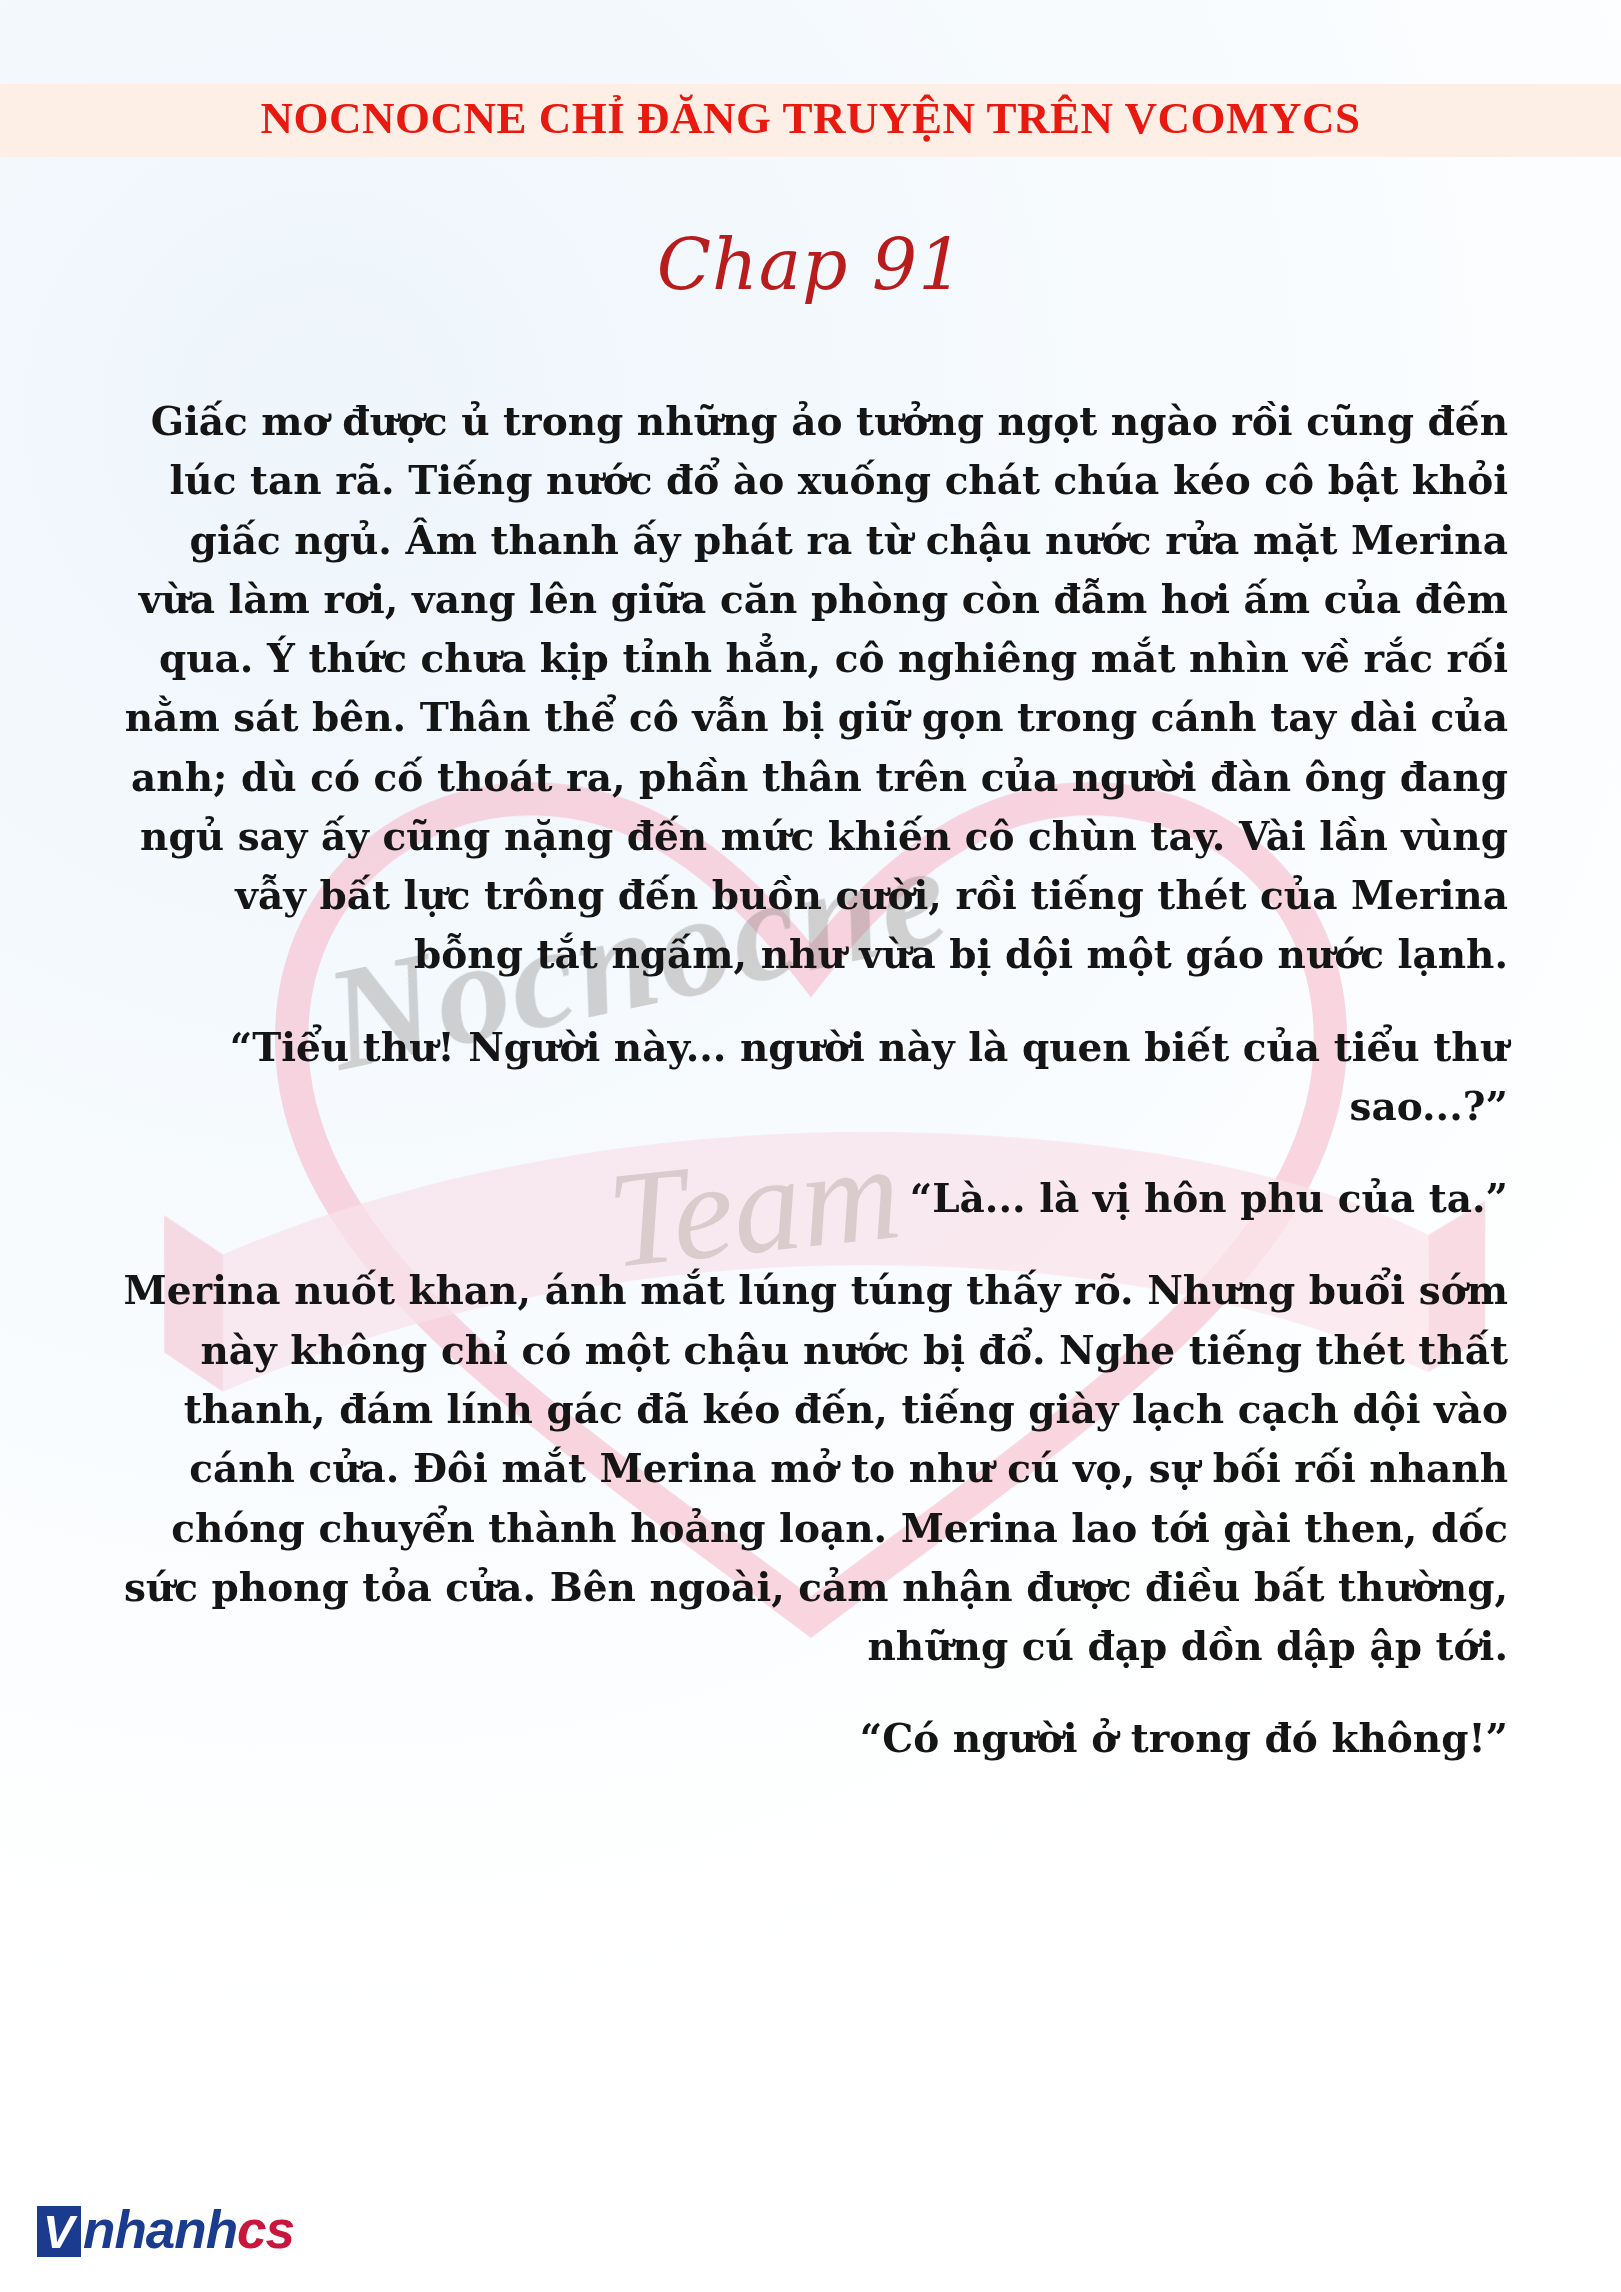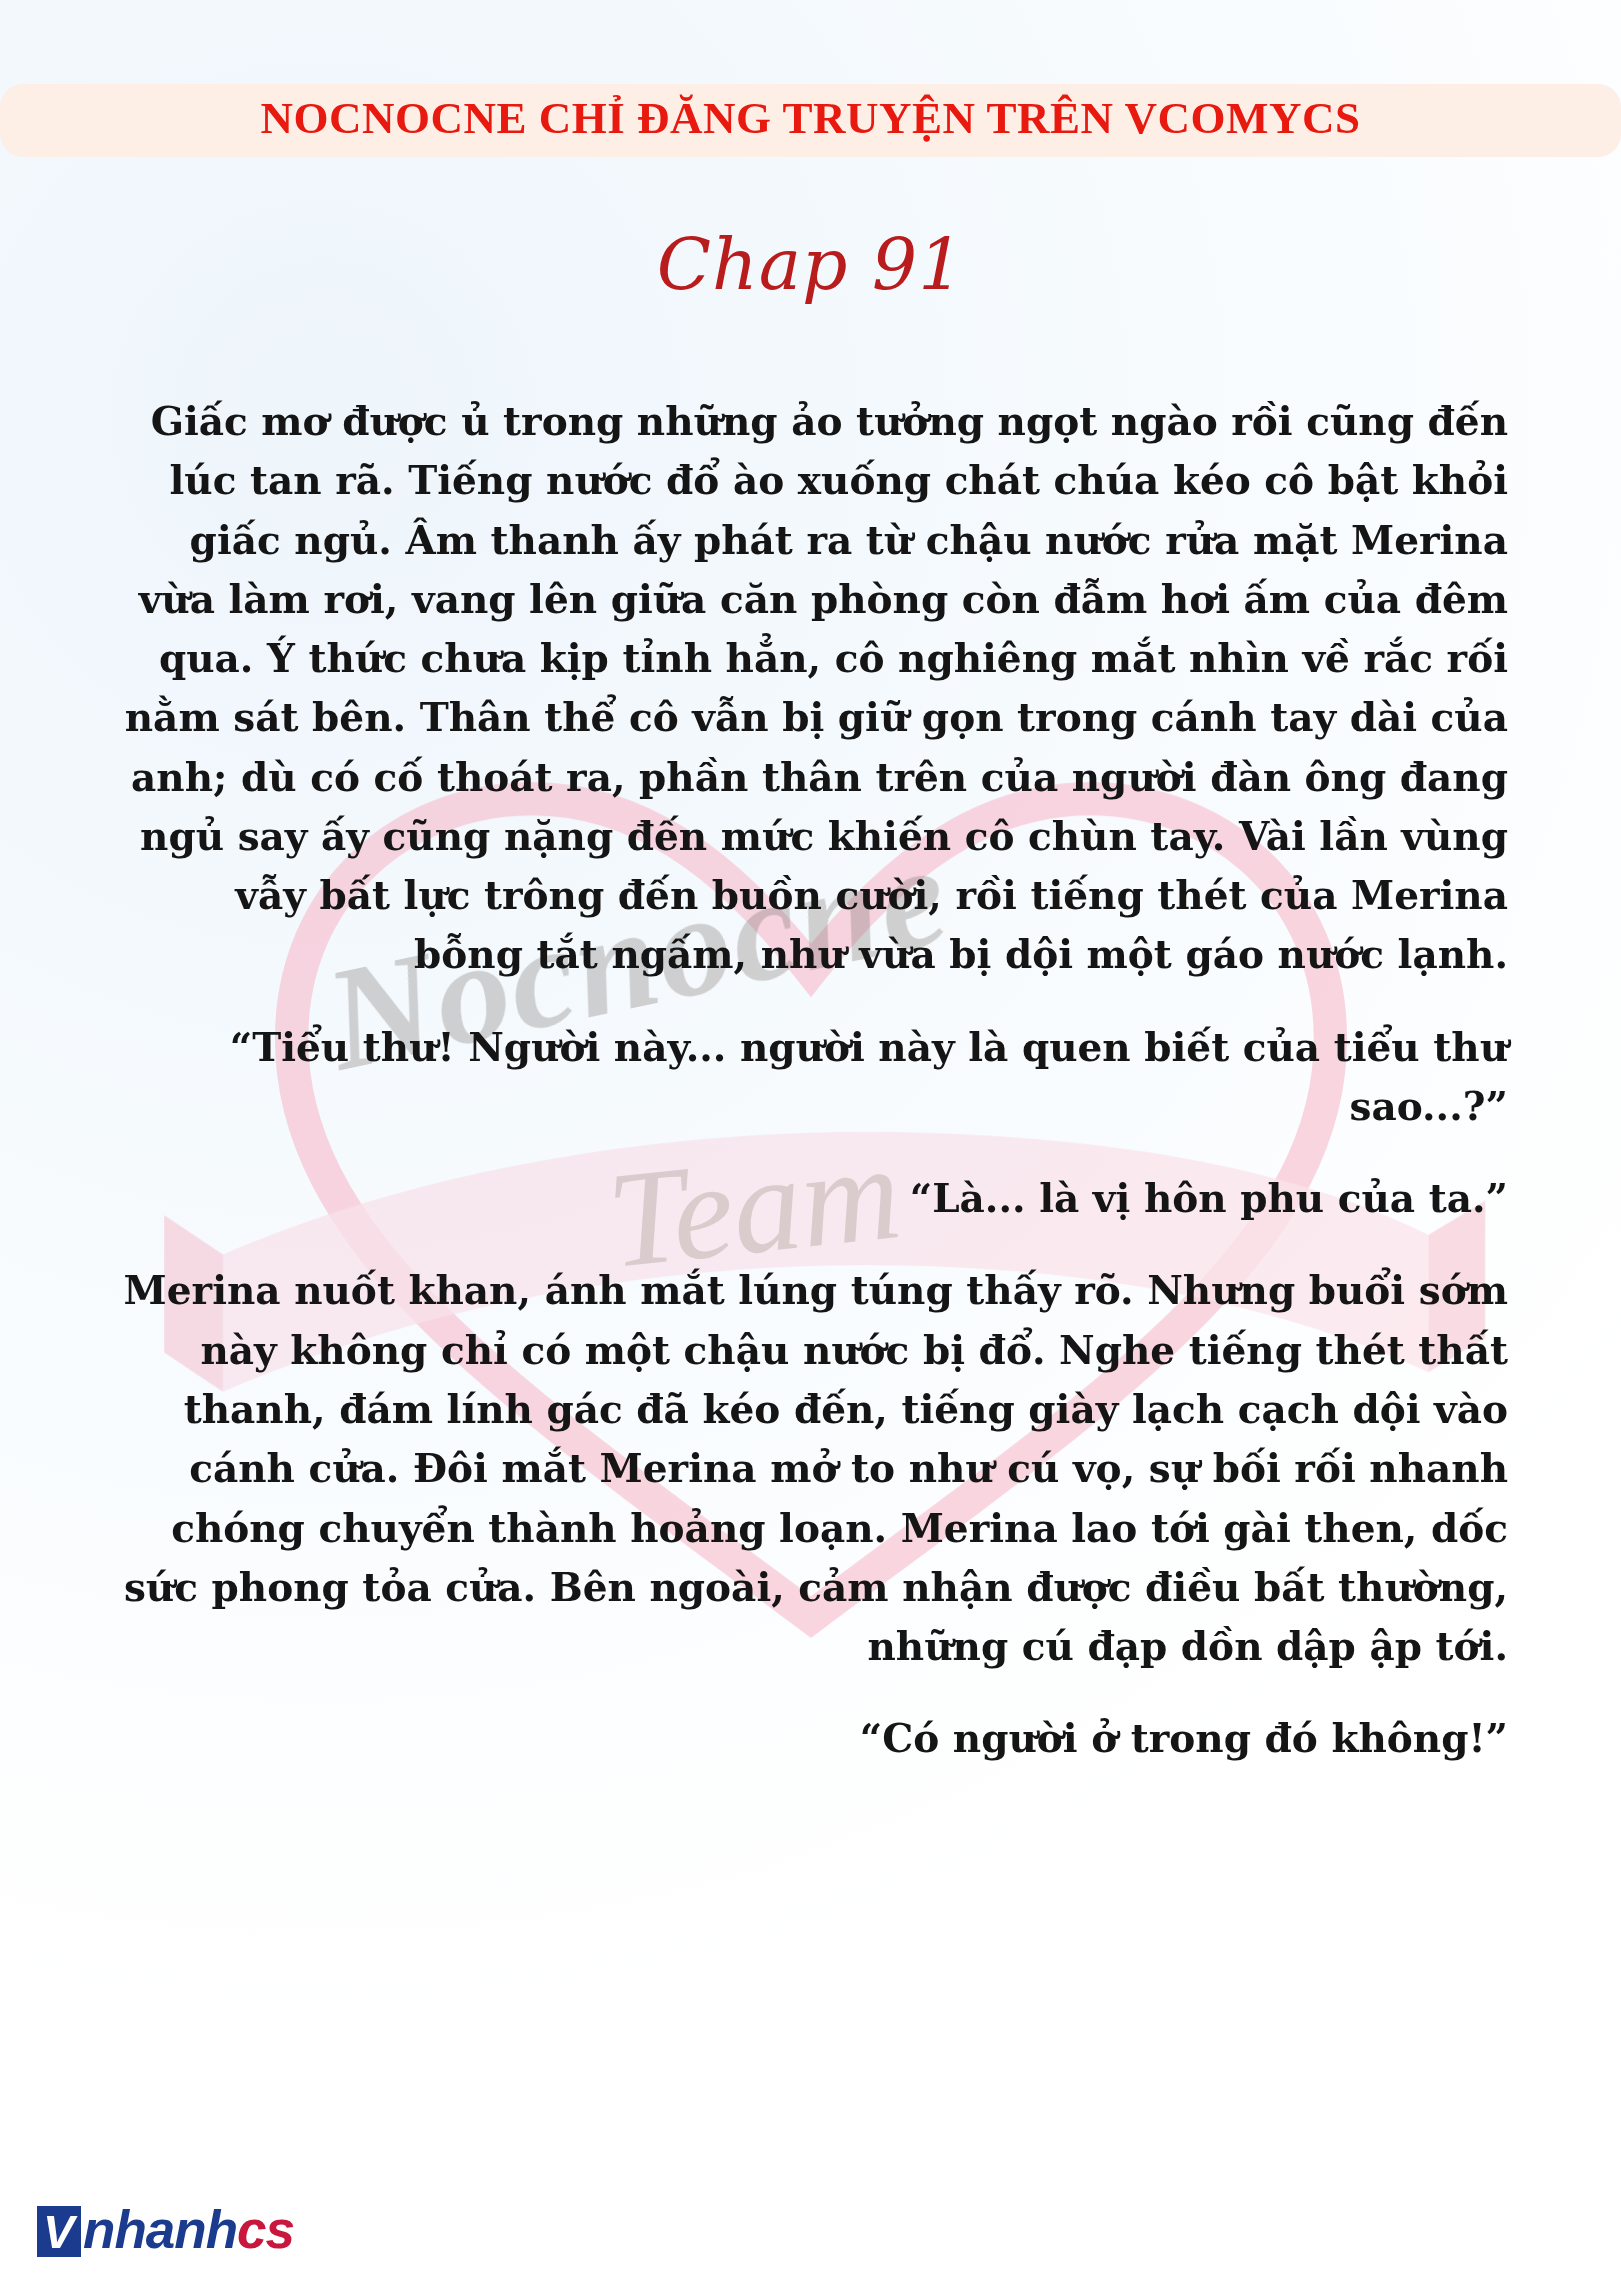--- a/index.html
+++ b/index.html
@@ -63,21 +63,20 @@
 
   
   .header-banner {
     position: absolute;
     left: 0;
     right: 0;
     top: 84px;
     text-align: center;
     background: #fdeee6;
     padding: 9.8px 0 13.7px 0;
-    border-radius: 23px;
   }
   .header-banner .title {
     font-family: "Liberation Serif", serif;
     font-weight: bold;
     font-size: 45px;
     color: #e8190f;
     letter-spacing: 0.5px;
     line-height: 1.1;
     white-space: nowrap;
   }

